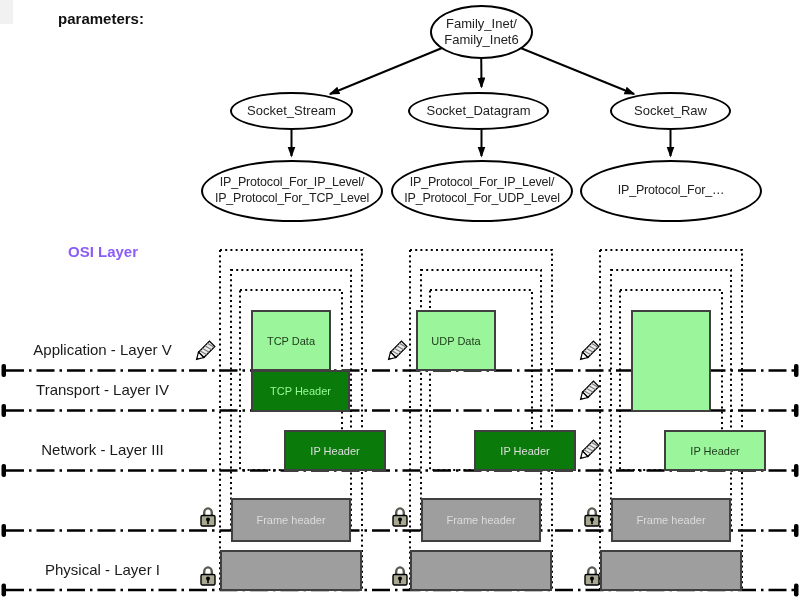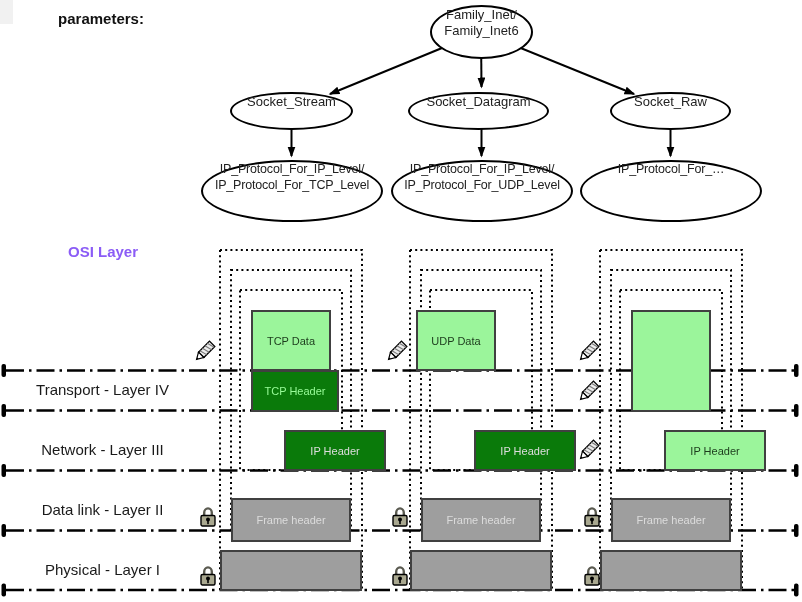--- a/index.html
+++ b/index.html
@@ -17,38 +17,38 @@
   .osi-heading{
     position:absolute;left:68px;top:243px;font-weight:bold;font-size:15px;color:#8b5cf6;
   }
   .layer-label{
     position:absolute;left:20px;width:165px;text-align:center;font-size:15px;color:#1a1a1a;
   }
   .ll-0{top:341px}.ll-1{top:381px}.ll-2{top:441px}.ll-3{top:501px}.ll-4{top:561px}
 
   .ellipse{
     position:absolute;border:2px solid #000;border-radius:50%;background:#fff;
-    display:flex;flex-direction:column;align-items:center;
+    display:flex;flex-direction:column;align-items:center;justify-content:center;
     font-size:13px;line-height:1.25;text-align:center;color:#222;box-sizing:border-box;
   }
   .el-root{left:430px;top:5px;width:103px;height:54px;}
   .el-stream{left:230px;top:92px;width:123px;height:38px;}
   .el-datagram{left:408px;top:92px;width:141px;height:38px;}
   .el-raw{left:610px;top:92px;width:121px;height:38px;}
   .el-proto{width:182px;height:62px;top:160px;font-size:12.5px;letter-spacing:-0.2px;}
   .el-p1{left:201px}.el-p2{left:391px}.el-p3{left:580px}
 
   .box{
     position:absolute;box-sizing:border-box;border:2px solid #404040;
     display:flex;align-items:center;justify-content:center;
     font-size:11px;
   }
   .data{top:310px;width:80px;height:61px;background:var(--light_green);color:#1c3b1c;}
   .data.tall{height:102px;}
-  .thead{top:370px;width:88px;height:42px;background:var(--dark_green);color:var(--header_text);}
+  .thead{top:370px;width:99px;height:42px;background:var(--dark_green);color:var(--header_text);}
   .ip{top:430px;width:102px;height:41px;background:var(--dark_green);color:var(--ip_text);margin-left:44px;}
   .ip.raw{background:var(--light_green);color:#1c3b1c;}
   .frame{top:498px;width:120px;height:44px;background:var(--gray);color:var(--frame_text);text-align:center;}
   .phys{top:550px;width:142px;height:41px;background:var(--gray);}
 
   .c1.data,.c1.thead{left:251px}.c2.data,.c2.thead{left:416px}.c3.data{left:631px}
   .c1.ip{left:240px}.c2.ip{left:430px}.c3.ip{left:620px}
   .c1.frame{left:231px}.c2.frame{left:421px}.c3.frame{left:611px}
   .c1.phys{left:220px}.c2.phys{left:410px}.c3.phys{left:600px}
 </style>
@@ -154,23 +154,23 @@
       <use href="#lock" x="584" y="506"></use>
       <use href="#lock" x="584" y="565"></use>
     </g>
   </svg>
 
   <div class="title">
     <div>parameters:</div>
   </div>
   <div class="osi-heading">OSI Layer</div>
 
+  <div class="layer-label ll-0">Application - Layer V</div>
   <div class="layer-label ll-1">Transport - Layer IV</div>
   <div class="layer-label ll-2">Network - Layer III</div>
-  <div class="layer-label ll-3">Data link - Layer II</div>
   <div class="layer-label ll-4">Physical - Layer I</div>
 
   <div class="ellipse el-root">
     <div>Family_Inet/</div>
     <div>Family_Inet6</div>
   </div>
   <div class="ellipse el-stream">Socket_Stream</div>
   <div class="ellipse el-datagram">Socket_Datagram</div>
   <div class="ellipse el-raw">Socket_Raw</div>
   <div class="ellipse el-proto el-p1">

